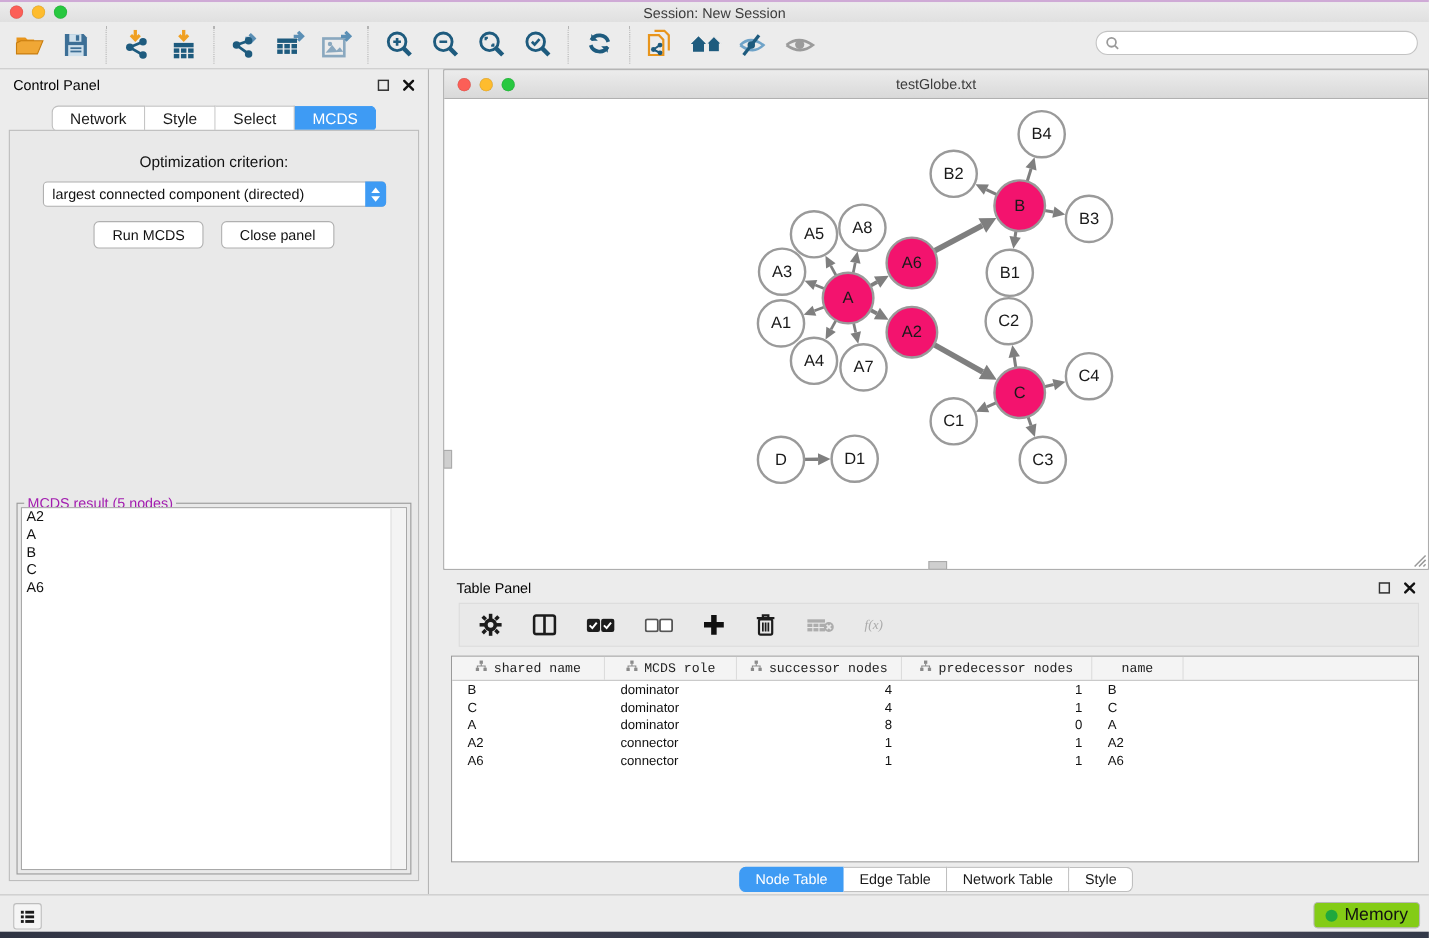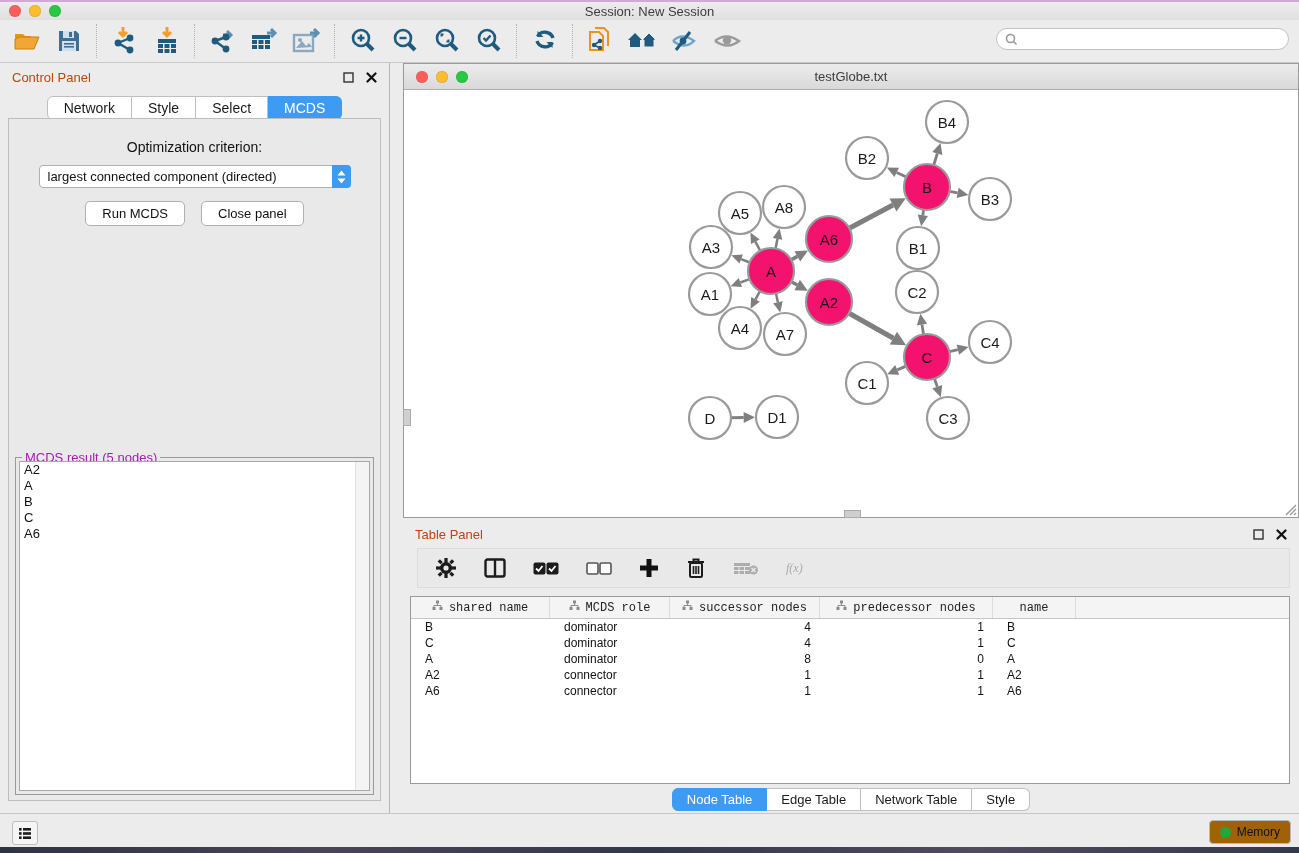--- a/index.html
+++ b/index.html
@@ -24,21 +24,21 @@
   #search-box{position:absolute;right:10px;top:8px;width:293px;height:22px;background:#fff;
     border:1px solid #c3c3c3;border-radius:12px;display:flex;align-items:center;padding:0 8px;box-sizing:border-box;}
   #search-box input{border:none;outline:none;flex:1;font-size:12px;background:transparent;margin-left:5px;}
 
   
   #workspace{left:0;top:63px;width:1299px;height:750px;}
 
   
   #control-panel{left:0;top:0;width:390px;height:750px;border-right:1px solid #b5b5b5;box-sizing:border-box;}
   .panel-header{height:28px;display:flex;align-items:center;padding:0 12px;}
-  .panel-title{font-size:13px;color:#c2410c;}
+  .panel-title{font-size:13px;color:#000000;}
   .panel-header .spacer{flex:1;}
   .win-icon{margin-left:12px;cursor:pointer;display:flex;align-items:center;}
   .cp-tabs{display:flex;justify-content:center;margin-top:5px;}
   .seg{border:1px solid #bfbfbf;background:#fff;color:#1a1a1a;font-size:14px;
     padding:3px 16px;cursor:pointer;border-left-width:0;}
   .seg.first{border-left-width:1px;border-radius:6px 0 0 6px;}
   .seg.last{border-radius:0 6px 6px 0;}
   .seg.active{background:#3e9bf4;border-color:#3e9bf4;color:#fff;}
   #cp-body{position:absolute;left:8px;right:8px;top:55px;bottom:12px;
     background:#e9e9e9;border:1px solid #bdbdbd;}
@@ -83,22 +83,22 @@
   .td.left{padding-left:14px;text-align:left;}
   .td.right{padding-right:9px;text-align:right;}
   #tp-tabs{position:absolute;left:0;right:0;bottom:2px;display:flex;justify-content:center;}
   #tp-tabs .seg{font-size:13px;padding:3px 14px;}
 
   
   #statusbar{left:0;top:813px;width:1299px;height:34px;background:#ececec;
     border-top:1px solid #c6c6c6;box-sizing:border-box;}
   #list-btn{position:absolute;left:12px;top:7px;width:24px;height:22px;background:#f5f5f5;
     border:1px solid #bdbdbd;border-radius:3px;display:flex;align-items:center;justify-content:center;cursor:pointer;}
-  #memory-btn{position:absolute;right:8px;top:6px;height:22px;background:#a16207;border:1px solid #b9b9b9;
-    border-radius:4px;display:flex;align-items:center;gap:6px;padding:0 10px;font-size:12px;color:#111;cursor:pointer;}
+  #memory-btn{position:absolute;right:8px;top:6px;height:22px;background:#84cc16;border:1px solid #b9b9b9;
+    border-radius:4px;display:flex;align-items:center;gap:6px;padding:0 10px;font-size:16px;color:#111;cursor:pointer;}
   #memory-dot{width:11px;height:11px;border-radius:50%;background:#1fa83d;}
   #wall-bottom{left:0;top:847px;width:1299px;height:6px;
     background:linear-gradient(90deg,#2e3342,#4a4457,#323848,#514b5e,#333949);}
 </style>
 </head>
 <body>
 
 <div id="screen">
 
   <div class="abs" id="wall-top"></div>

